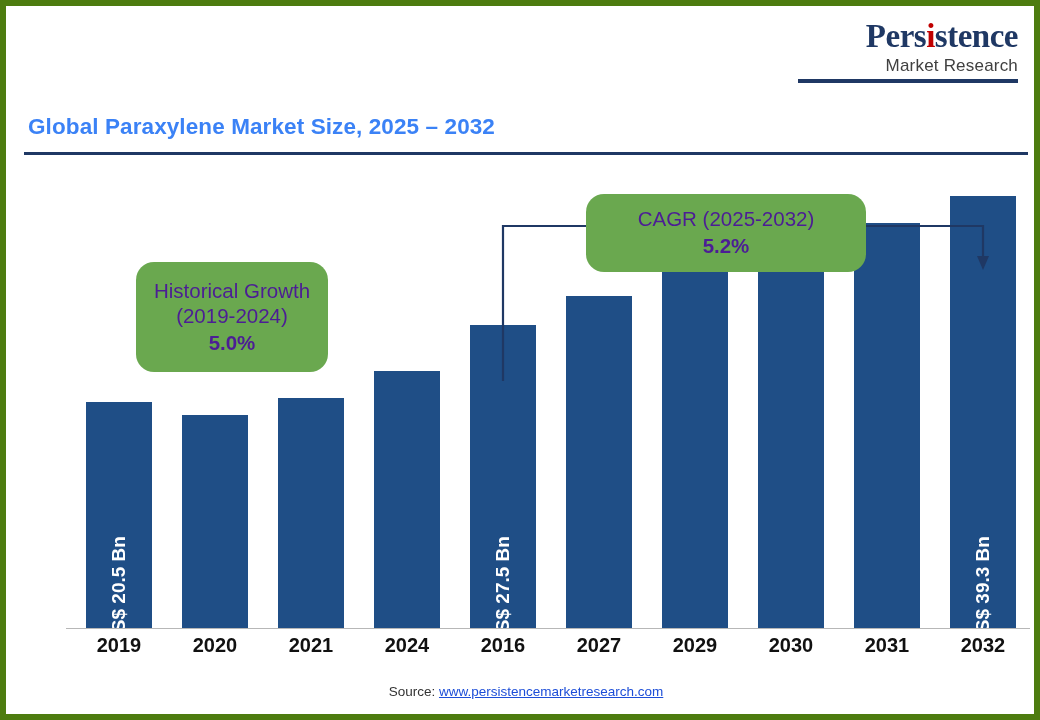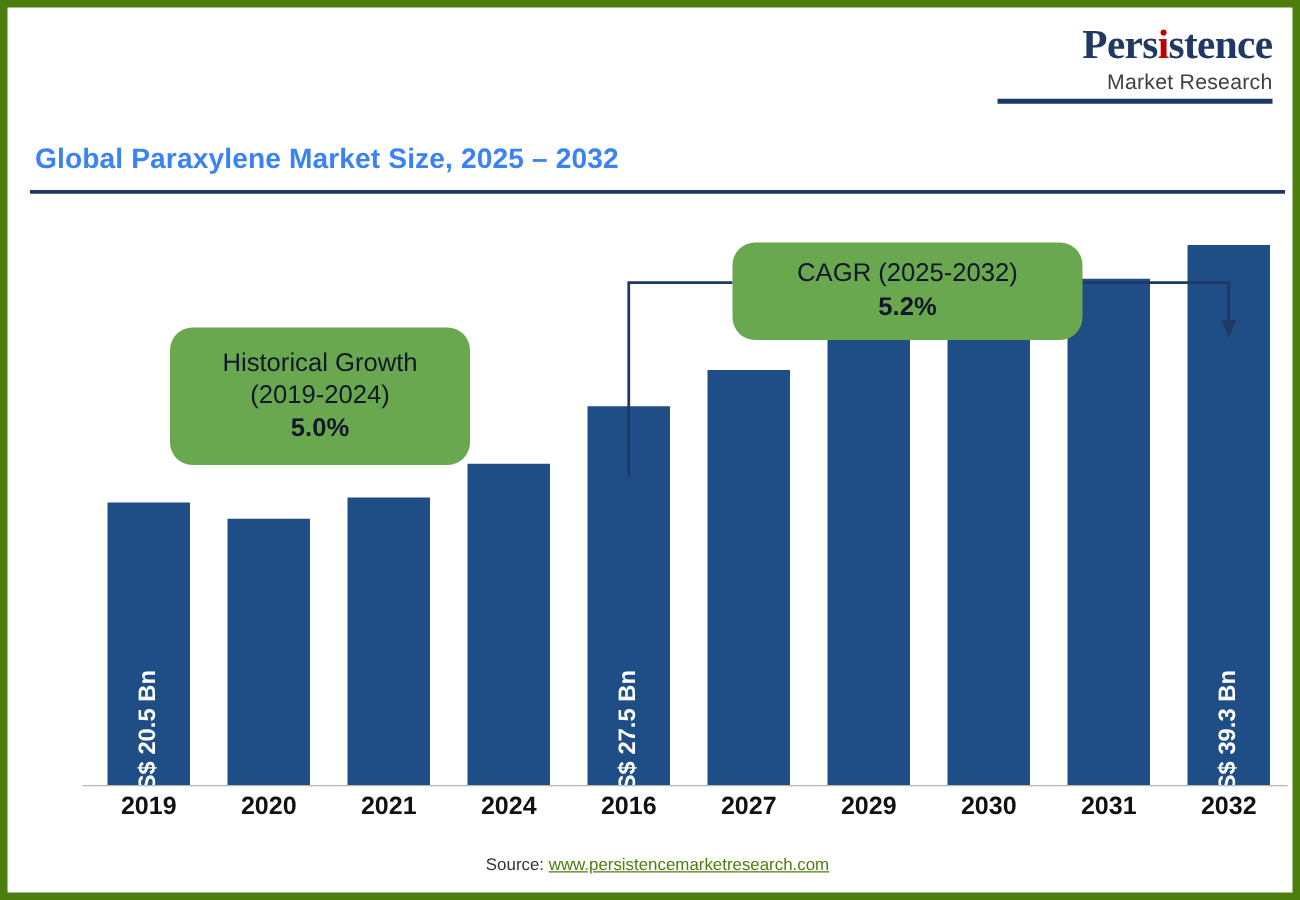--- a/index.html
+++ b/index.html
@@ -122,21 +122,21 @@
     font-size: 20px;
     font-weight: bold;
     color: #111111;
     top: 0;
   }
   
   .callout {
     position: absolute;
     background: #6aa84f;
     border-radius: 18px;
-    color: #0f172a;
+    color: #4c1d95;
     text-align: center;
     box-sizing: border-box;
     display: flex;
     flex-direction: column;
     align-items: center;
     justify-content: center;
   }
   .callout .line1 {
     font-size: 20.5px;
     line-height: 1.25;
@@ -147,21 +147,21 @@
   }
   .callout .value {
     font-size: 20.5px;
     font-weight: bold;
     line-height: 1.35;
     text-align: center;
   }
   #callout-historical {
     left: 112px;
     top: 96px;
-    width: 240px;
+    width: 192px;
     height: 110px;
   }
   #callout-cagr {
     left: 562px;
     top: 28px;
     width: 280px;
     height: 78px;
   }
   .connector {
     position: absolute;
@@ -170,21 +170,21 @@
   .source {
     position: absolute;
     left: 0;
     top: 678px;
     width: 1040px;
     text-align: center;
     font-size: 13.5px;
     color: #333333;
   }
   .source a {
-    color: #4d7c0f;
+    color: #1d4ed8;
     text-decoration: underline;
   }
 </style>
 </head>
 <body>
 
 <div class="page">
 
   <div class="logo">
     <div class="logo-main">

